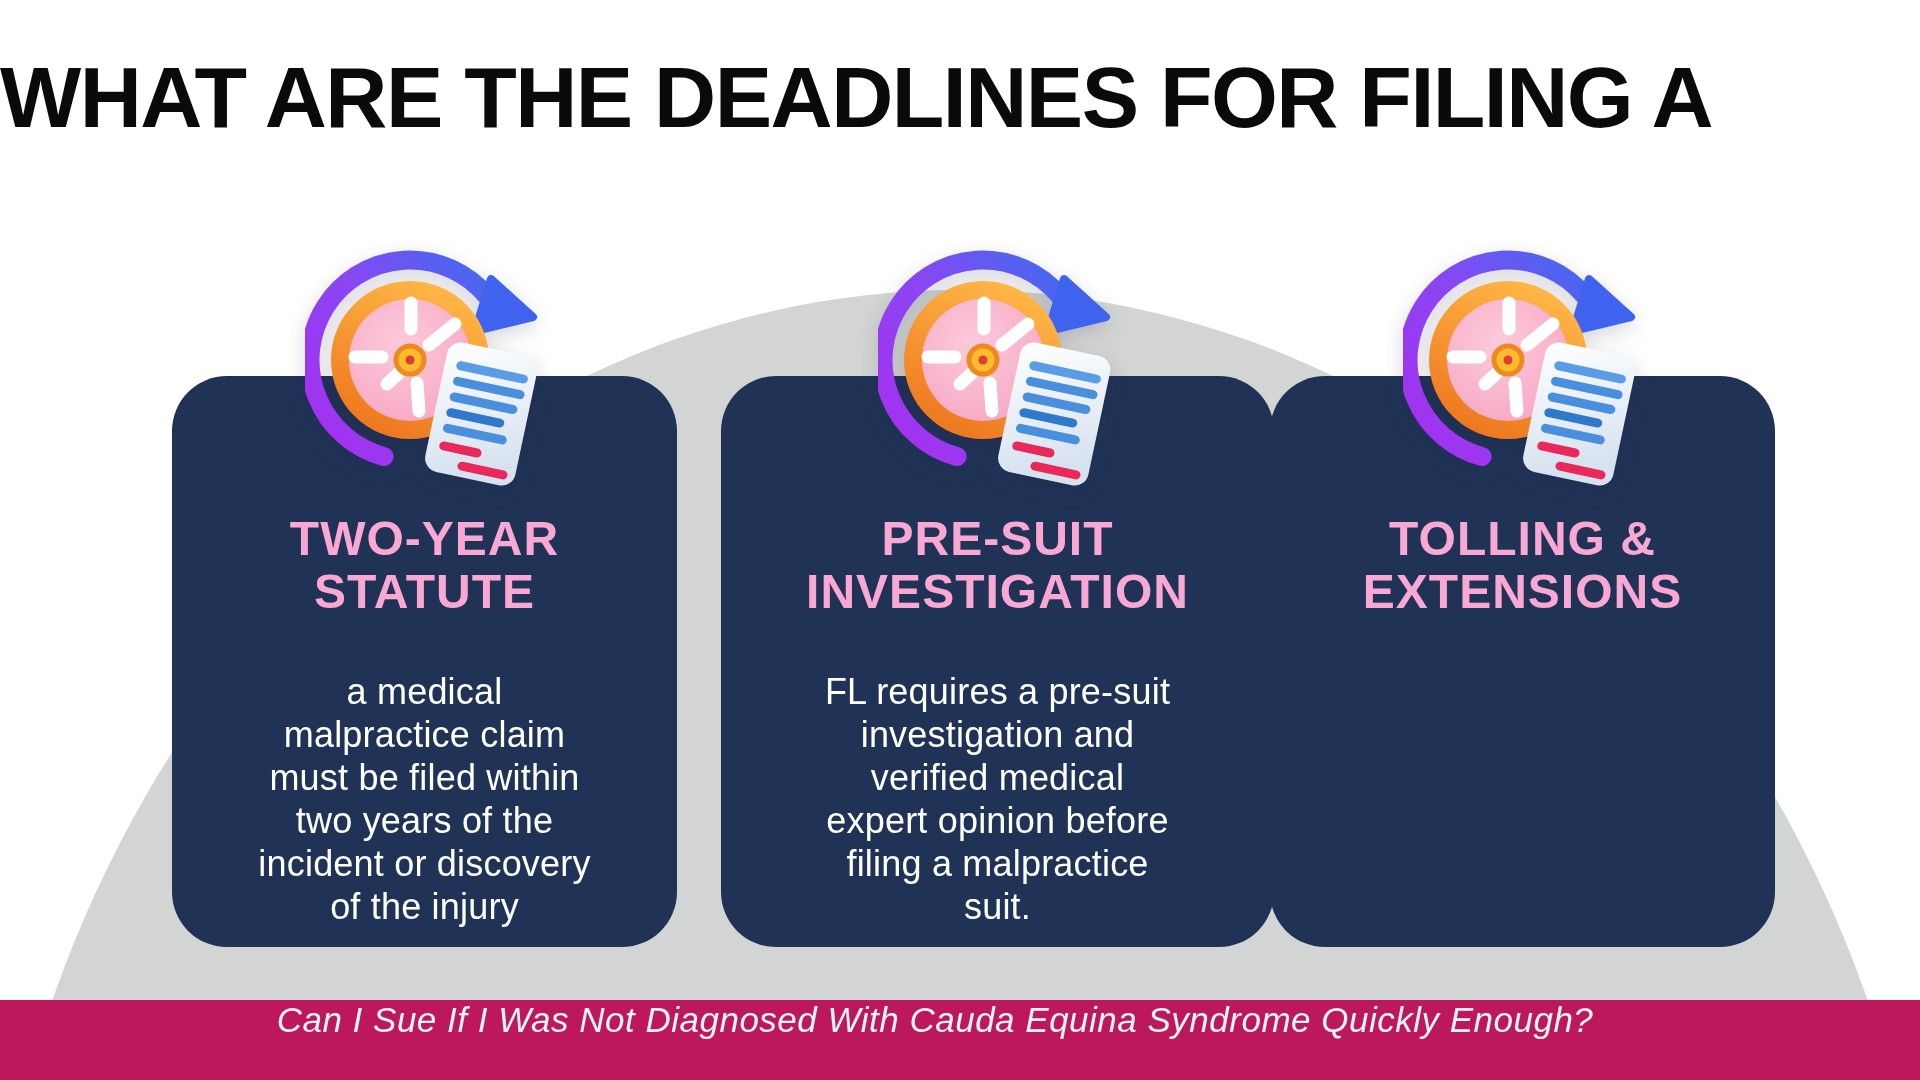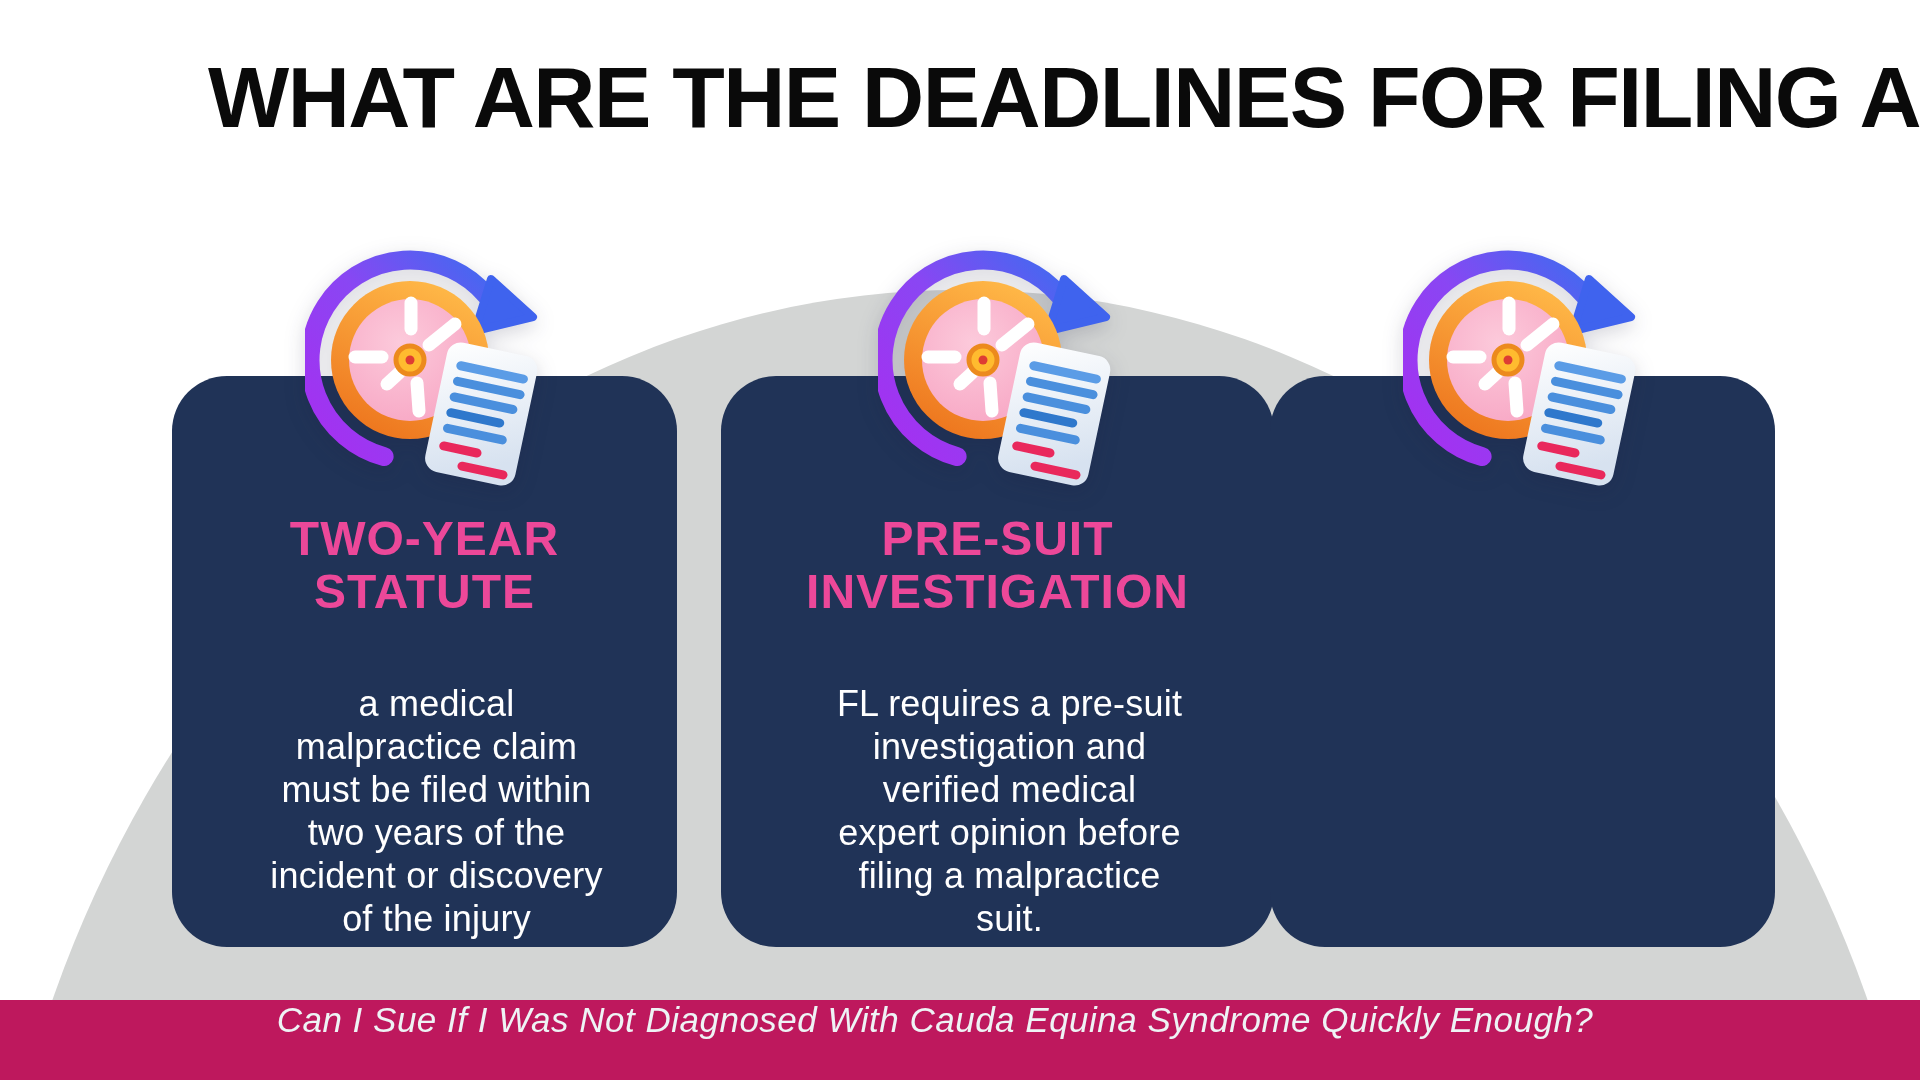--- a/index.html
+++ b/index.html
@@ -15,21 +15,21 @@
     position:absolute;
     left:-20px;top:290px;
     width:1960px;height:2280px;
     border-radius:50%;
     background:#d3d5d4;
   }
 
   
   .title{
     position:absolute;left:0;top:60px;width:1920px;
-    margin:0;text-align:right;
+    margin:0;text-align:left;
     font-size:86px;line-height:74px;font-weight:700;
     letter-spacing:-1.5px;color:#0a0a0a;white-space:nowrap;
   }
   .title span{display:block;}
 
   
   .card{
     position:absolute;top:376px;width:505px;height:571px;
     background:#203357;border-radius:55px;
   }
@@ -38,26 +38,26 @@
   .card3{left:1270px;}
 
   .icon{
     position:absolute;left:50%;margin-left:-120px;top:-131px;
     width:260px;height:250px;
     filter:drop-shadow(0 6px 10px rgba(30,30,60,.18));
   }
 
   .card-heading{
     position:absolute;left:0;top:136px;width:100%;margin:0;
-    text-align:center;color:#ec4899;
+    text-align:center;color:#f9a8d4;
     font-size:48px;line-height:53px;font-weight:700;letter-spacing:1px;
     white-space:pre-line;
   }
   .card-body{
-    position:absolute;left:0;top:294px;width:100%;margin:12px;
+    position:absolute;left:0;top:294px;width:100%;margin:0;
     text-align:center;color:#ffffff;
     font-size:36px;line-height:43px;font-weight:400;letter-spacing:.2px;
     white-space:pre-line;
   }
 
   
   .footer{
     position:absolute;left:0;top:1000px;width:1920px;height:88px;
     background:#be185d;
     display:flex;justify-content:center;
@@ -163,19 +163,21 @@
 verified medical
 expert opinion before
 filing a malpractice
 suit.</p>
   </section>
 
   <section class="card card3">
     <svg class="icon" viewBox="0 0 260 250">
         <use href="#deadline-icon"></use>
       </svg>
+    <h2 class="card-heading">TOLLING &amp;
+EXTENSIONS</h2>
   </section>
 
   <footer class="footer">
     <span class="question">Can I Sue If I Was Not Diagnosed With Cauda Equina Syndrome Quickly Enough?</span>
   </footer>
 
 </div>
 
 </body></html>

